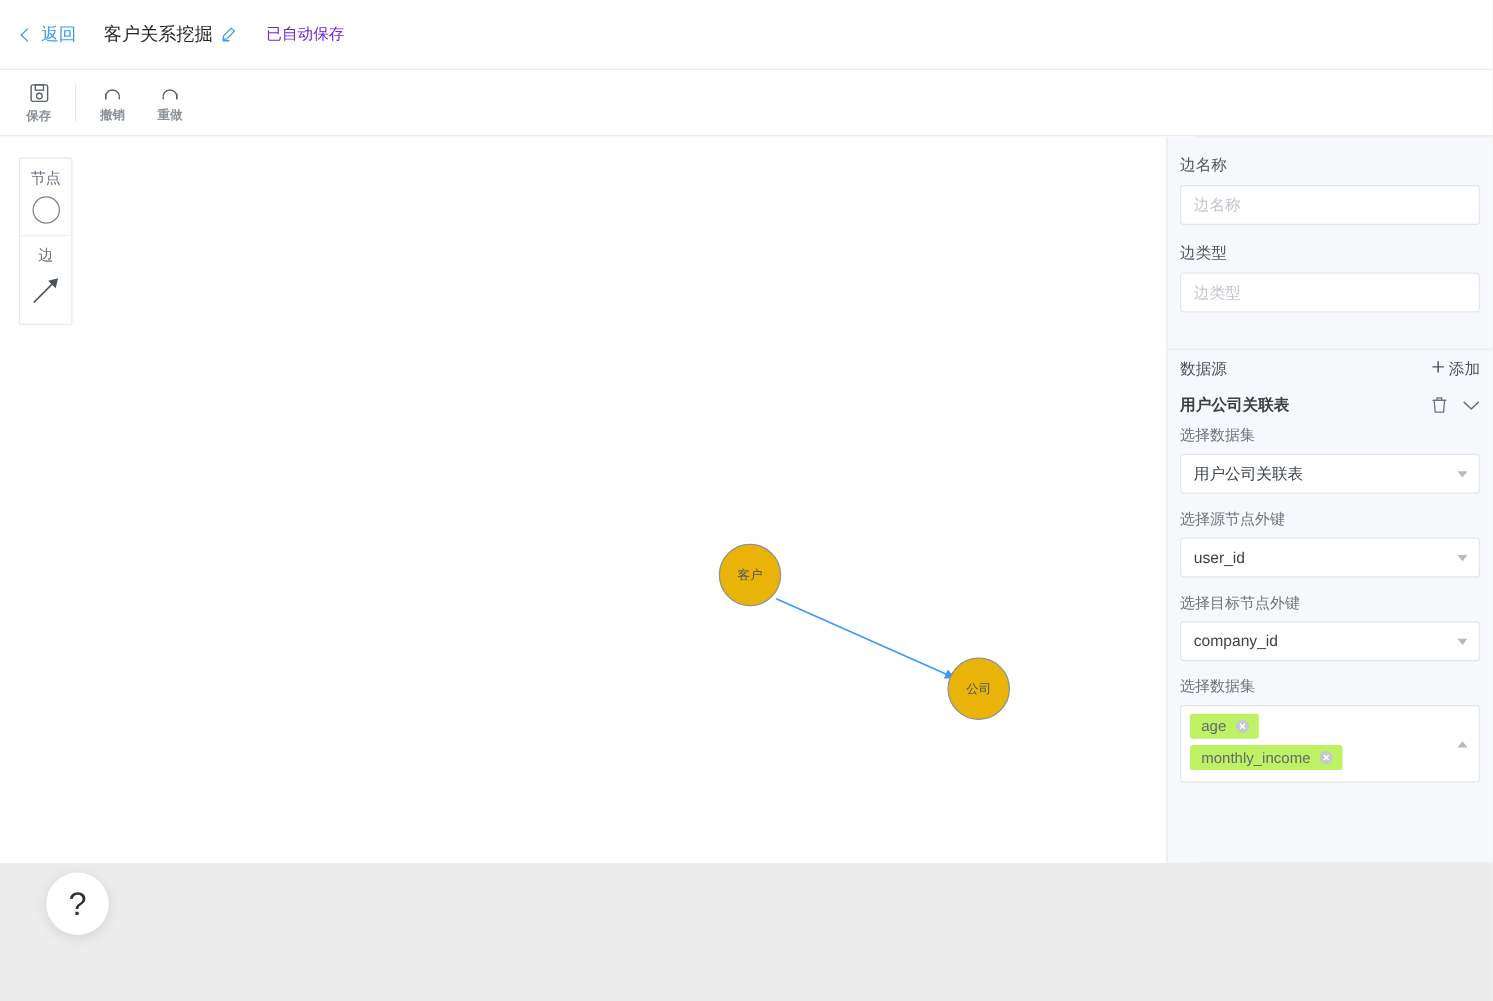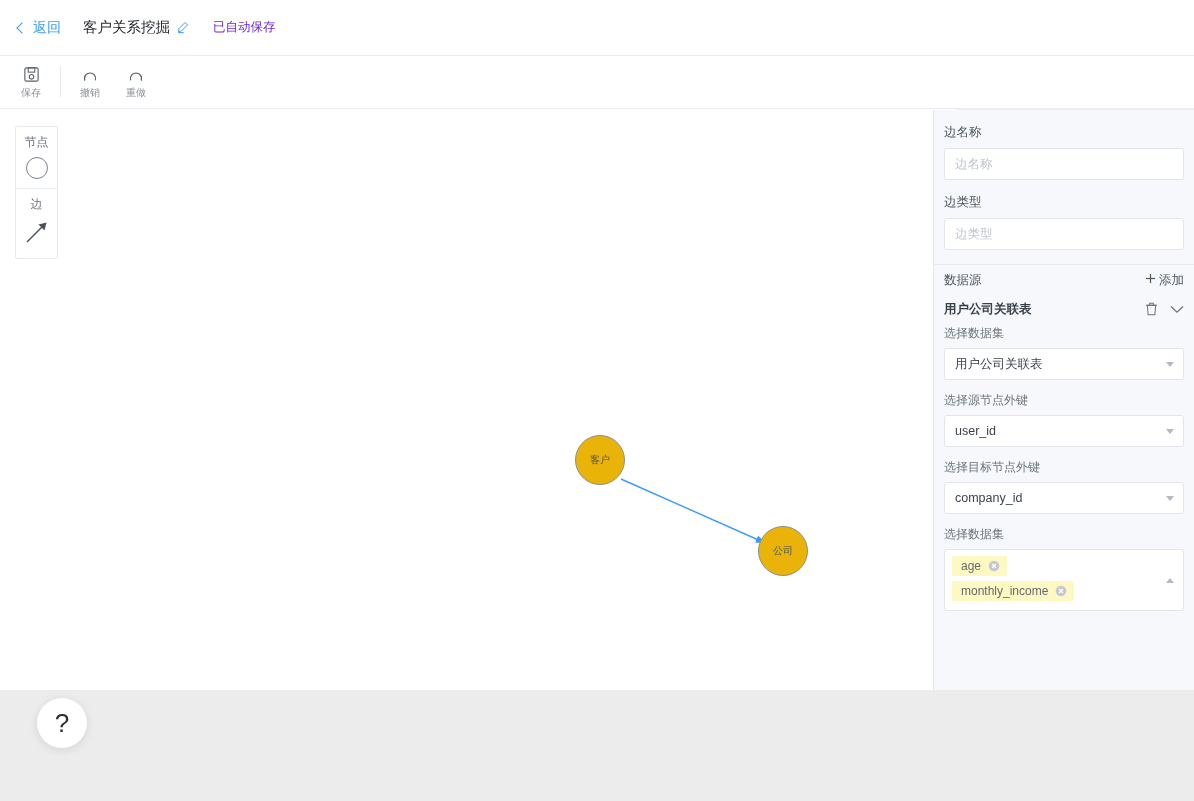--- a/index.html
+++ b/index.html
@@ -51,21 +51,21 @@
   .toolbar {
     position: absolute; left: 0; top: 56px;
     width: 1194px; height: 53px;
     background: #fff;
     border-bottom: 1px solid #e8ecf1;
     display: flex; align-items: center;
   }
   .tool {
     width: 46px; display: flex; flex-direction: column;
     align-items: center; justify-content: center; gap: 1px;
-    cursor: pointer; color: #5a6068;
+    cursor: pointer; color: #5a6068; font-weight: bold;
   }
   .tool:first-child { margin-left: 8px; }
   .tool-label { font-size: 10px; color: #8b9099; line-height: 1; }
   .tool-sep {
     width: 1px; height: 30px; background: #e6e9ee; margin: 0 6px;
   }
 
   
   .canvas {
     position: absolute; left: 0; top: 110px;
@@ -125,21 +125,21 @@
   
   .panel {
     position: absolute; left: 933px; top: 110px;
     width: 261px; height: 580px;
     background: #f6f8fb;
     border-left: 1px solid #e4e8ee;
     display: flex; flex-direction: column;
   }
   .panel-body { flex: 1; overflow: hidden; }
   .panel-block { padding: 14px 10px 16px 10px; }
-  .panel-block.top { padding-bottom: 14px; border-bottom: 1px solid #e6eaf0; }
+  .panel-block.top { padding-bottom: 29px; border-bottom: 1px solid #e6eaf0; }
 
   .field-label {
     font-size: 12.5px; color: #4d545d; margin-bottom: 7px;
   }
   .field-label.sub { font-size: 12px; color: #6d747d; margin-bottom: 6px; }
   .text-input {
     width: 100%; height: 32px;
     border: 1px solid #e2e6ec; border-radius: 3px;
     background: #fff; padding: 0 10px;
     font-size: 12.5px; color: #3d434b;
@@ -199,21 +199,21 @@
     min-height: 62px;
     border: 1px solid #e2e6ec; border-radius: 3px;
     background: #fff;
     padding: 6px 24px 6px 7px;
     display: flex; flex-direction: column;
     align-items: flex-start; gap: 5px;
     cursor: pointer;
   }
   .tag {
     display: inline-flex; align-items: center; gap: 7px;
-    background: #fef9c3; border-radius: 2px;
+    background: #bef264; border-radius: 2px;
     padding: 3px 7px 3px 9px;
     font-size: 12px; color: #63696f;
   }
   .tag-x { display: inline-flex; cursor: pointer; }
 
   .panel-footer {
     height: 46px;
     border-top: 1px solid #e6eaf0;
     display: flex; align-items: center; justify-content: flex-end;
     gap: 10px; padding-right: 11px;

